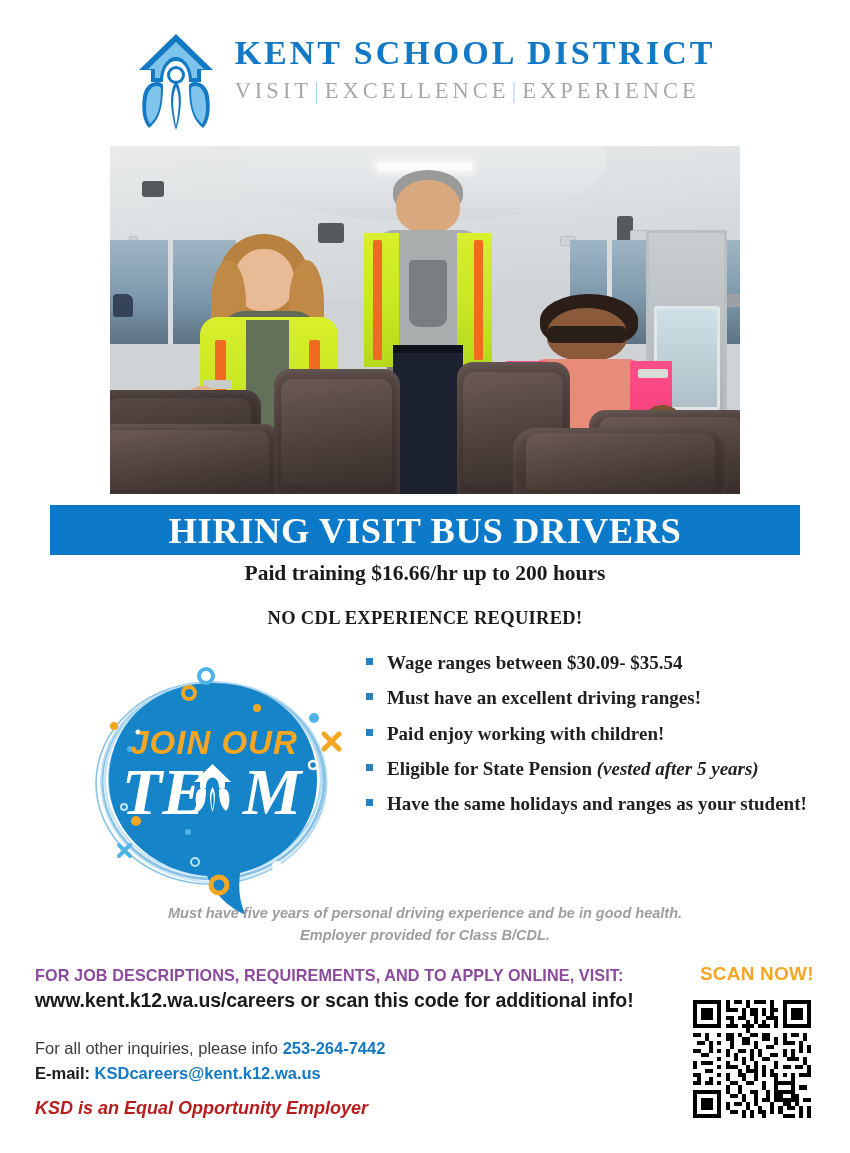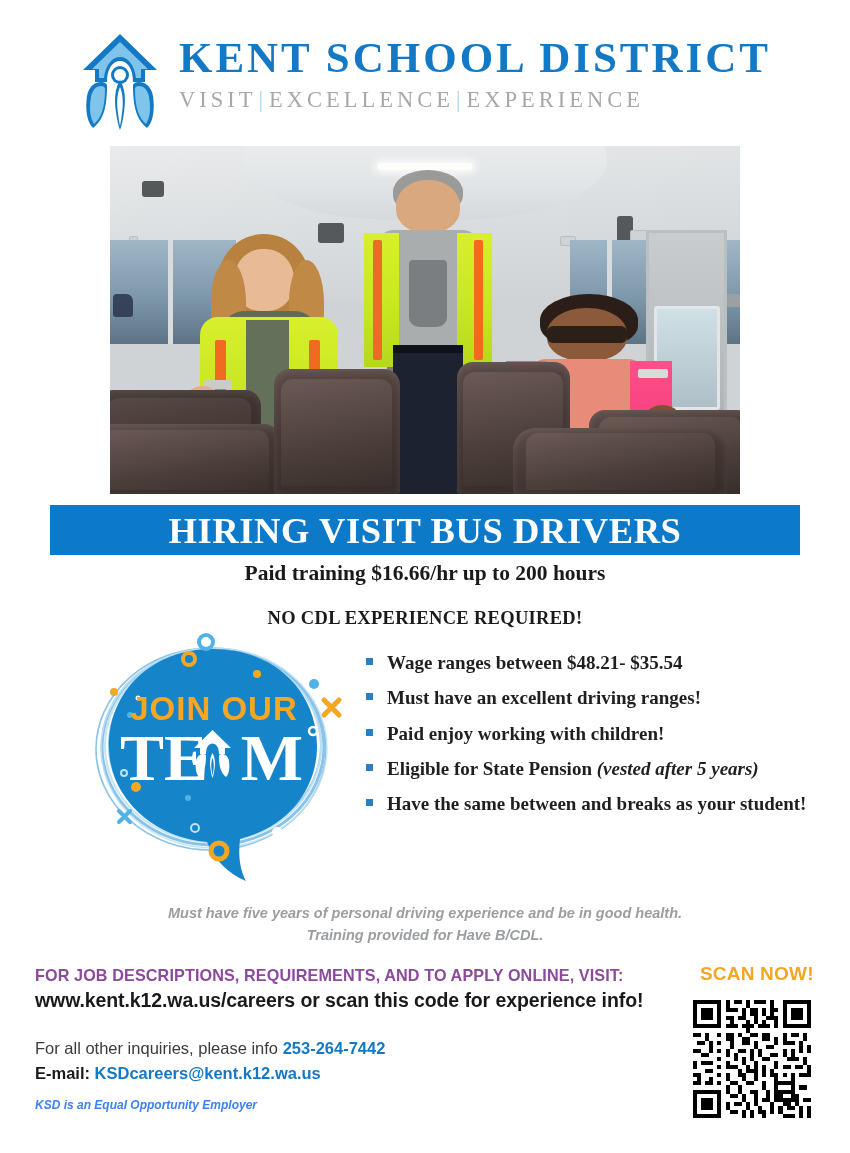--- a/index.html
+++ b/index.html
@@ -23,21 +23,21 @@
   .logo-mark {
     width: 82px;
     height: 104px;
     flex: 0 0 82px;
     margin-top: 2px;
   }
   .logo-text-block { margin-left: 18px; padding-top: 8px; }
   .district-name {
     font-family: "Liberation Serif", serif;
     font-weight: bold;
-    font-size: 43px;
+    font-size: 34px;
     color: #1479c4;
     letter-spacing: 3.0px;
     line-height: 1.02;
     white-space: nowrap;
   }
   .tagline {
     font-family: "Liberation Serif", serif;
     font-size: 22.5px;
     color: #a6a8ab;
     letter-spacing: 4.0px;
@@ -168,22 +168,22 @@
     text-align: center;
     font-family: "Liberation Serif", serif;
     font-weight: bold;
     font-size: 18.5px;
     color: #1a1a1a;
     letter-spacing: .3px;
   }
 
   
   .badge-wrap {
-    position: absolute; left: 88px; top: 632px;
-    width: 265px; height: 255px;
+    position: absolute; left: 88px; top: 666px;
+    width: 265px; height: 255px; font-style: italic;
   }
 
   
   .bullets {
     position: absolute; left: 366px; top: 652px; width: 460px;
   }
   .bullet-row {
     display: flex; align-items: baseline;
     margin-bottom: 13.5px;
   }
@@ -243,22 +243,22 @@
     font-size: 16.5px;
     font-weight: bold;
     color: #1a1a1a;
   }
   .email-line b { color: #1479c4; }
   .eeo {
     position: absolute; left: 35px; top: 1098px;
     font-family: "Liberation Sans", sans-serif;
     font-weight: bold;
     font-style: italic;
-    font-size: 12px;
-    color: #3b82f6;
+    font-size: 18px;
+    color: #b91c1c;
   }
 
   
   .scan-now {
     position: absolute; left: 700px; top: 963px;
     font-family: "Liberation Sans", sans-serif;
     font-weight: bold;
     font-size: 19px;
     color: #f5a623;
     letter-spacing: .2px;
@@ -452,53 +452,53 @@
       <path d="M41 50 C46 58 47 70 45 82 C44 90 42.5 96 41 100 C39.5 96 38 90 37 82 C35 70 36 58 41 50 Z" fill="#ffffff"></path>
       <path d="M41 60 C43.5 66 44 74 43 83 C42.4 88 41.7 92 41 95 C40.3 92 39.6 88 39 83 C38 74 38.5 66 41 60 Z" fill="#1584c8"></path>
     </g>
   </svg>
 </div>
 
 <div class="bullets">
 
   <div class="bullet-row">
     <span class="bullet-sq"></span>
-    <span class="bullet-text">Wage ranges between $48.21- $35.54</span>
+    <span class="bullet-text">Wage ranges between $30.09- $35.54</span>
   </div>
 
   <div class="bullet-row">
     <span class="bullet-sq"></span>
     <span class="bullet-text">Must have an excellent driving ranges!</span>
   </div>
 
   <div class="bullet-row">
     <span class="bullet-sq"></span>
     <span class="bullet-text">Paid enjoy working with children!</span>
   </div>
 
 
   <div class="bullet-row">
     <span class="bullet-sq"></span>
     <span class="bullet-text"><span>Eligible for State Pension </span><i>(vested after 5 years)</i></span>
   </div>
 
   <div class="bullet-row">
     <span class="bullet-sq"></span>
-    <span class="bullet-text">Have the same between and breaks as your student!</span>
+    <span class="bullet-text">Have the same holidays and ranges as your student!</span>
   </div>
 </div>
 
 <div class="disclaimer">
   <div>Must have five years of personal driving experience and be in good health.</div>
-  <div>Training provided for Have B/CDL.</div>
+  <div>Employer provided for Class B/CDL.</div>
 </div>
 
 <div class="apply-line1">FOR JOB DESCRIPTIONS, REQUIREMENTS, AND TO APPLY ONLINE, VISIT:</div>
 
-<div class="apply-line2">www.kent.k12.wa.us/careers or scan this code for experience info!</div>
+<div class="apply-line2">www.kent.k12.wa.us/careers or scan this code for additional info!</div>
 
 <div class="inquiries">
   <span>For all other inquiries, please info </span><b>253-264-7442</b>
 </div>
 
 <div class="email-line">
   <span>E-mail: </span><b>KSDcareers@kent.k12.wa.us</b>
 </div>
 
 <div class="eeo">KSD is an Equal Opportunity Employer</div>

